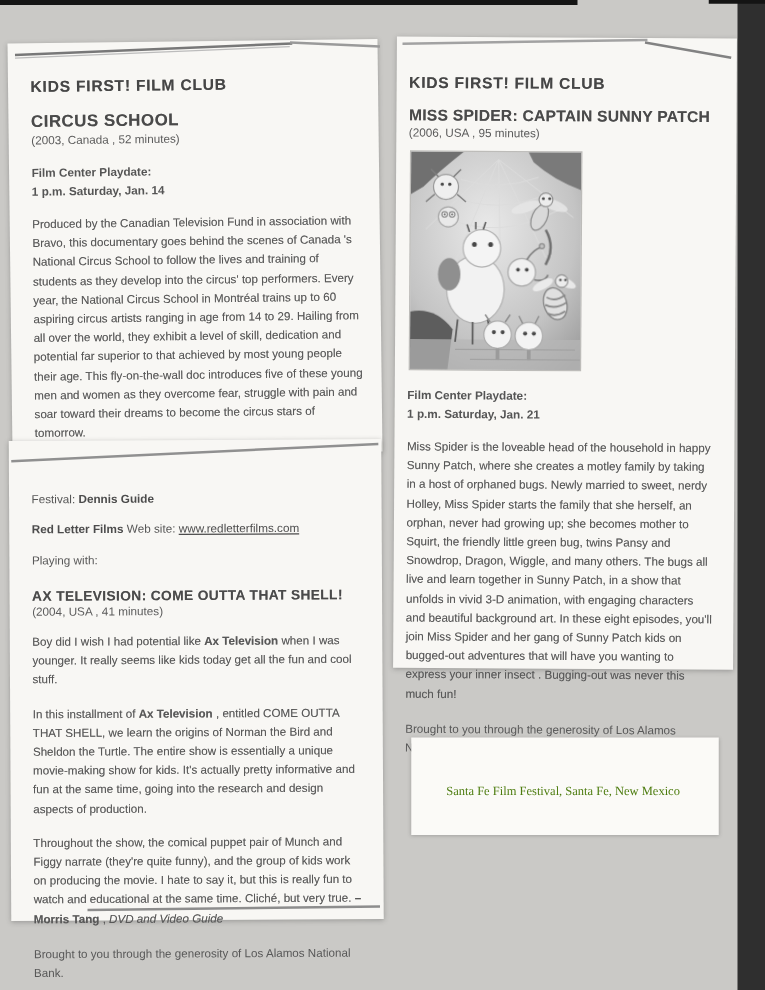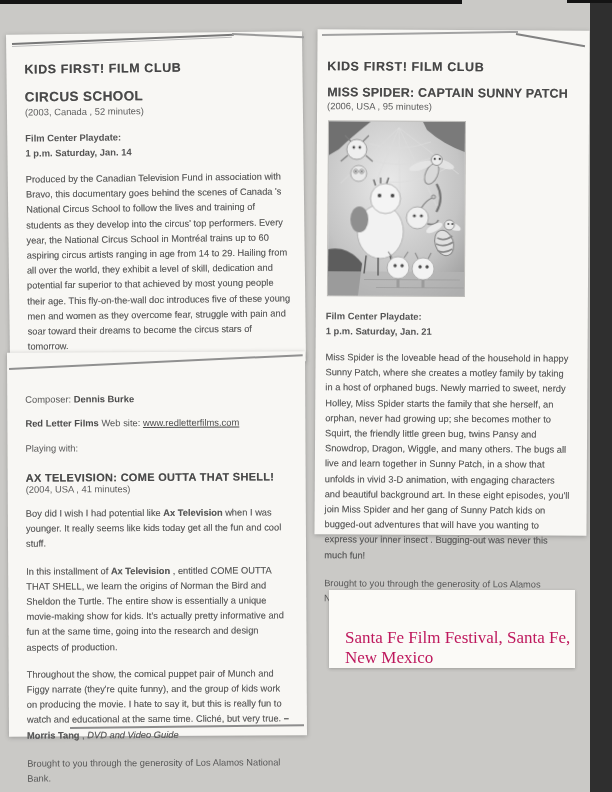--- a/index.html
+++ b/index.html
@@ -47,21 +47,21 @@
   #e1{left:12px;top:43px;width:222px;background:#787878;transform:rotate(-2.4deg);}
   #e1b{left:12px;top:46px;width:220px;height:1px;background:#bcbcbc;transform:rotate(-2.4deg);}
   #e2{left:232px;top:33px;width:72px;background:#9a9a9a;transform:rotate(2.5deg);}
   #e3{left:322px;top:34px;width:196px;height:1.5px;background:#a2a2a2;transform:rotate(-0.9deg);}
   #e4{left:516px;top:33px;width:70px;background:#828282;transform:rotate(10deg);}
   #e5{left:9px;top:368px;width:294px;background:#909090;transform:rotate(-2.7deg);z-index:5;}
   #e6{left:70px;top:727px;width:234px;background:#8d8d8d;transform:rotate(-0.7deg);}
 
   .strip{position:absolute;left:329px;top:590px;width:246px;height:78px;background:#fbfaf7;
         box-shadow:0 1px 3px rgba(60,60,60,.3);z-index:1;}
-  .festival{font-family:"Liberation Serif",serif;font-size:17px;color:#be185d;padding:38px 0 0 16px;}
+  .festival{font-family:"Liberation Serif",serif;font-size:10px;color:#4d7c0f;padding:38px 0 0 28px;}
 </style>
 </head>
 <body>
 
 <div class="scan-bar-top"></div>
 <div class="scan-bar-top2"></div>
 <div class="scan-band-right"></div>
 
 <section class="paper paper-left-top">
   <h1 class="club">KIDS FIRST! FILM CLUB</h1>
@@ -74,22 +74,22 @@
   <p class="body-par">Produced by the Canadian Television Fund in association with Bravo, this documentary goes behind the scenes of Canada 's National Circus School to follow the lives and training of students as they develop into the circus' top performers. Every year, the National Circus School in Montréal trains up to 60 aspiring circus artists ranging in age from 14 to 29. Hailing from all over the world, they exhibit a level of skill, dedication and potential far superior to that achieved by most young people their age. This fly-on-the-wall doc introduces five of these young men and women as they overcome fear, struggle with pain and soar toward their dreams to become the circus stars of tomorrow.</p>
   <div class="credits">
     <div><span class="lab">Director:</span> <span class="val">Sylvie Van Brabant</span></div>
     <div><span class="lab">Producers:</span> <span class="val">Sylvie Peltier and Michel Ouellette</span></div>
     <div><span class="lab">Cinematographer:</span> <span class="val">Katherine Giguère</span></div>
   </div>
 </section>
 
 <section class="paper paper-left-bottom">
   <div class="inline-line">
-    <span class="lab">Composer:</span>
-    <span class="val">Dennis Burke</span>
+    <span class="lab">Festival:</span>
+    <span class="val">Dennis Guide</span>
   </div>
   <div class="inline-line">
     <span class="val">Red Letter Films</span><span> Web site: </span><span class="weblink">www.redletterfilms.com</span>
   </div>
   <div class="playing">Playing with:</div>
   <div class="ax-title">AX TELEVISION: COME OUTTA THAT SHELL!</div>
   <div class="meta">(2004, USA , 41 minutes)</div>
   <p class="body-par rich"><span>Boy did I wish I had potential like </span><span style="font-weight: bold;">Ax Television</span><span> when I was younger. It really seems like kids today get all the fun and cool stuff.</span></p>
   <p class="body-par rich"><span>In this installment of </span><span style="font-weight: bold;">Ax Television</span><span> , entitled COME OUTTA THAT SHELL, we learn the origins of Norman the Bird and Sheldon the Turtle. The entire show is essentially a unique movie-making show for kids. It's actually pretty informative and fun at the same time, going into the research and design aspects of production.</span></p>
   <p class="body-par rich"><span>Throughout the show, the comical puppet pair of Munch and Figgy narrate (they're quite funny), and the group of kids work on producing the movie. I hate to say it, but this is really fun to watch and educational at the same time. Cliché, but very true. </span><span style="font-weight: bold;">– Morris Tang</span><span> , </span><span style="font-style: italic;">DVD and Video Guide</span></p>

